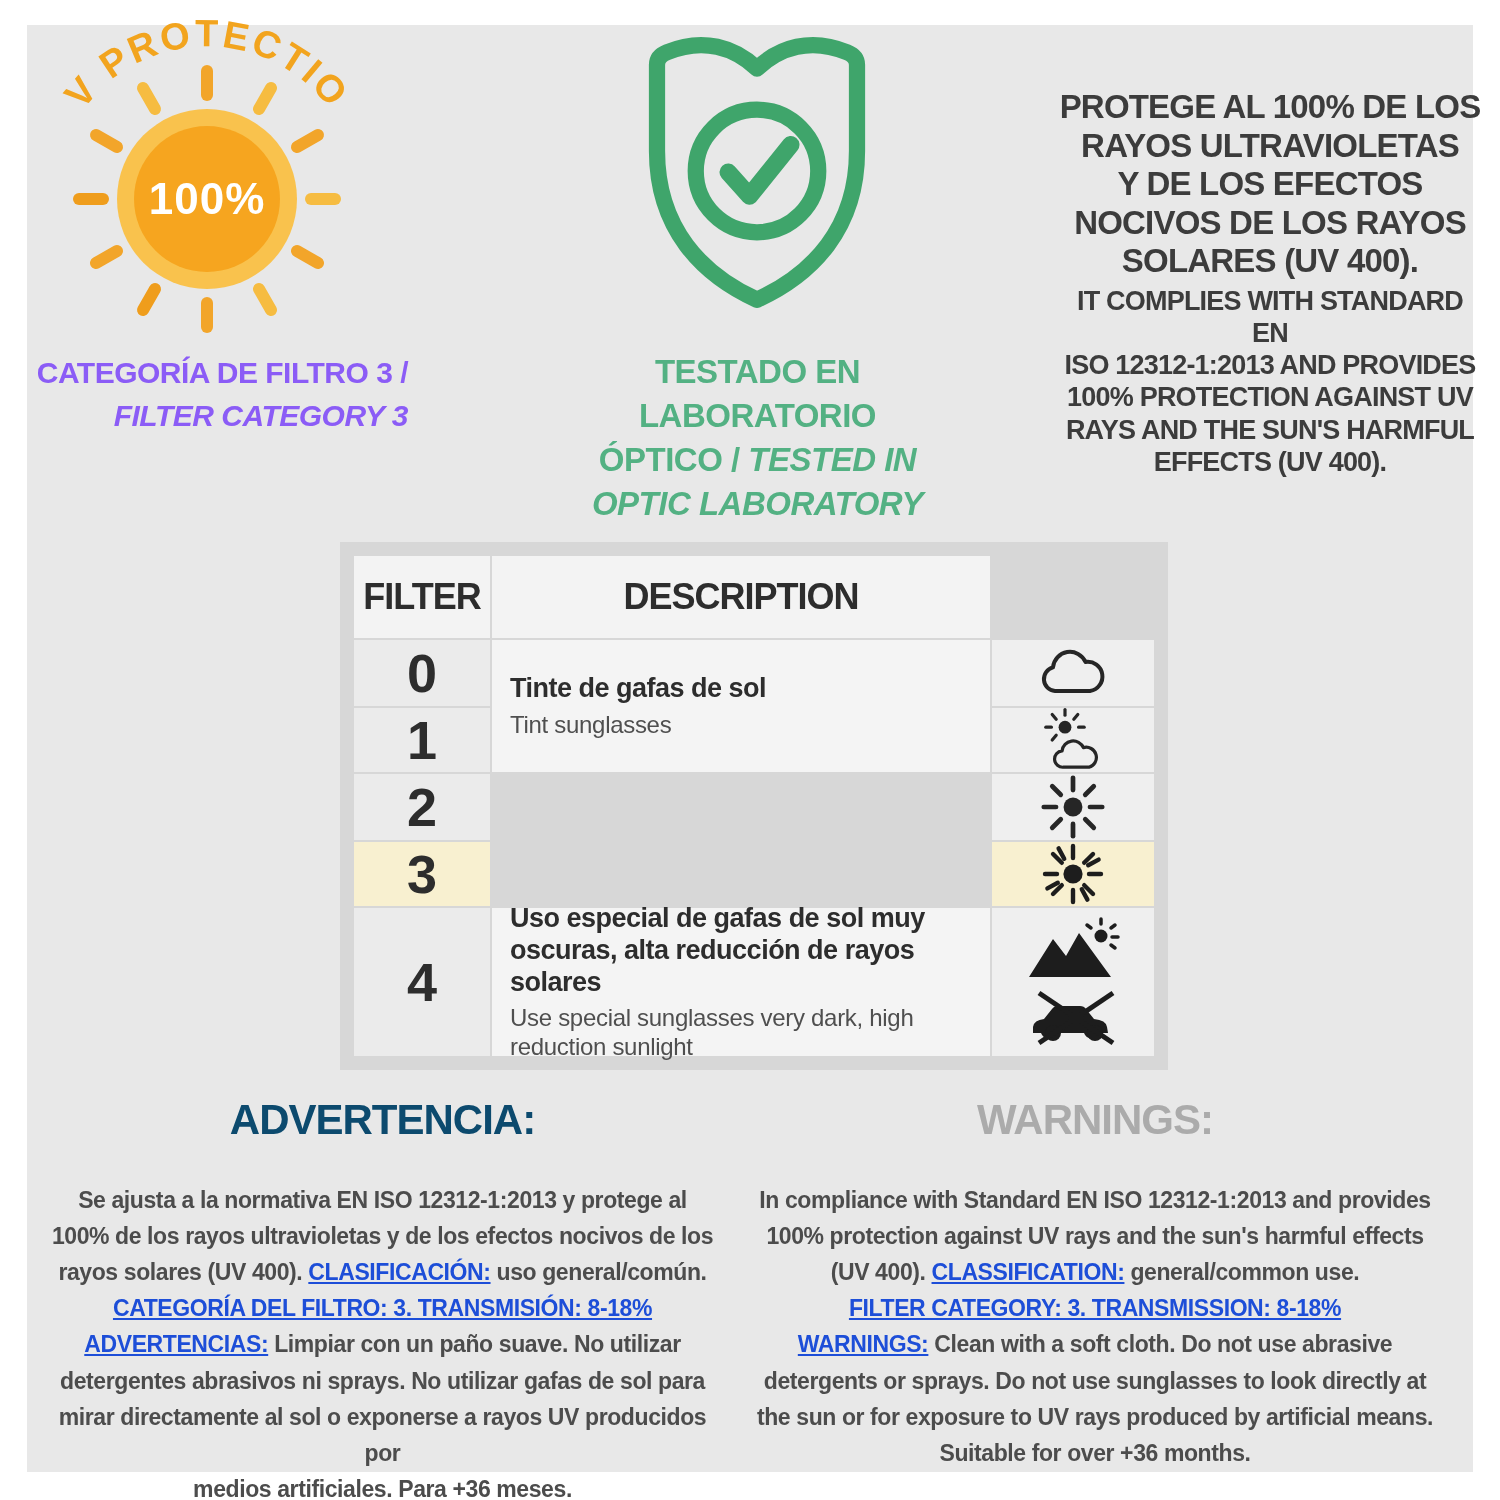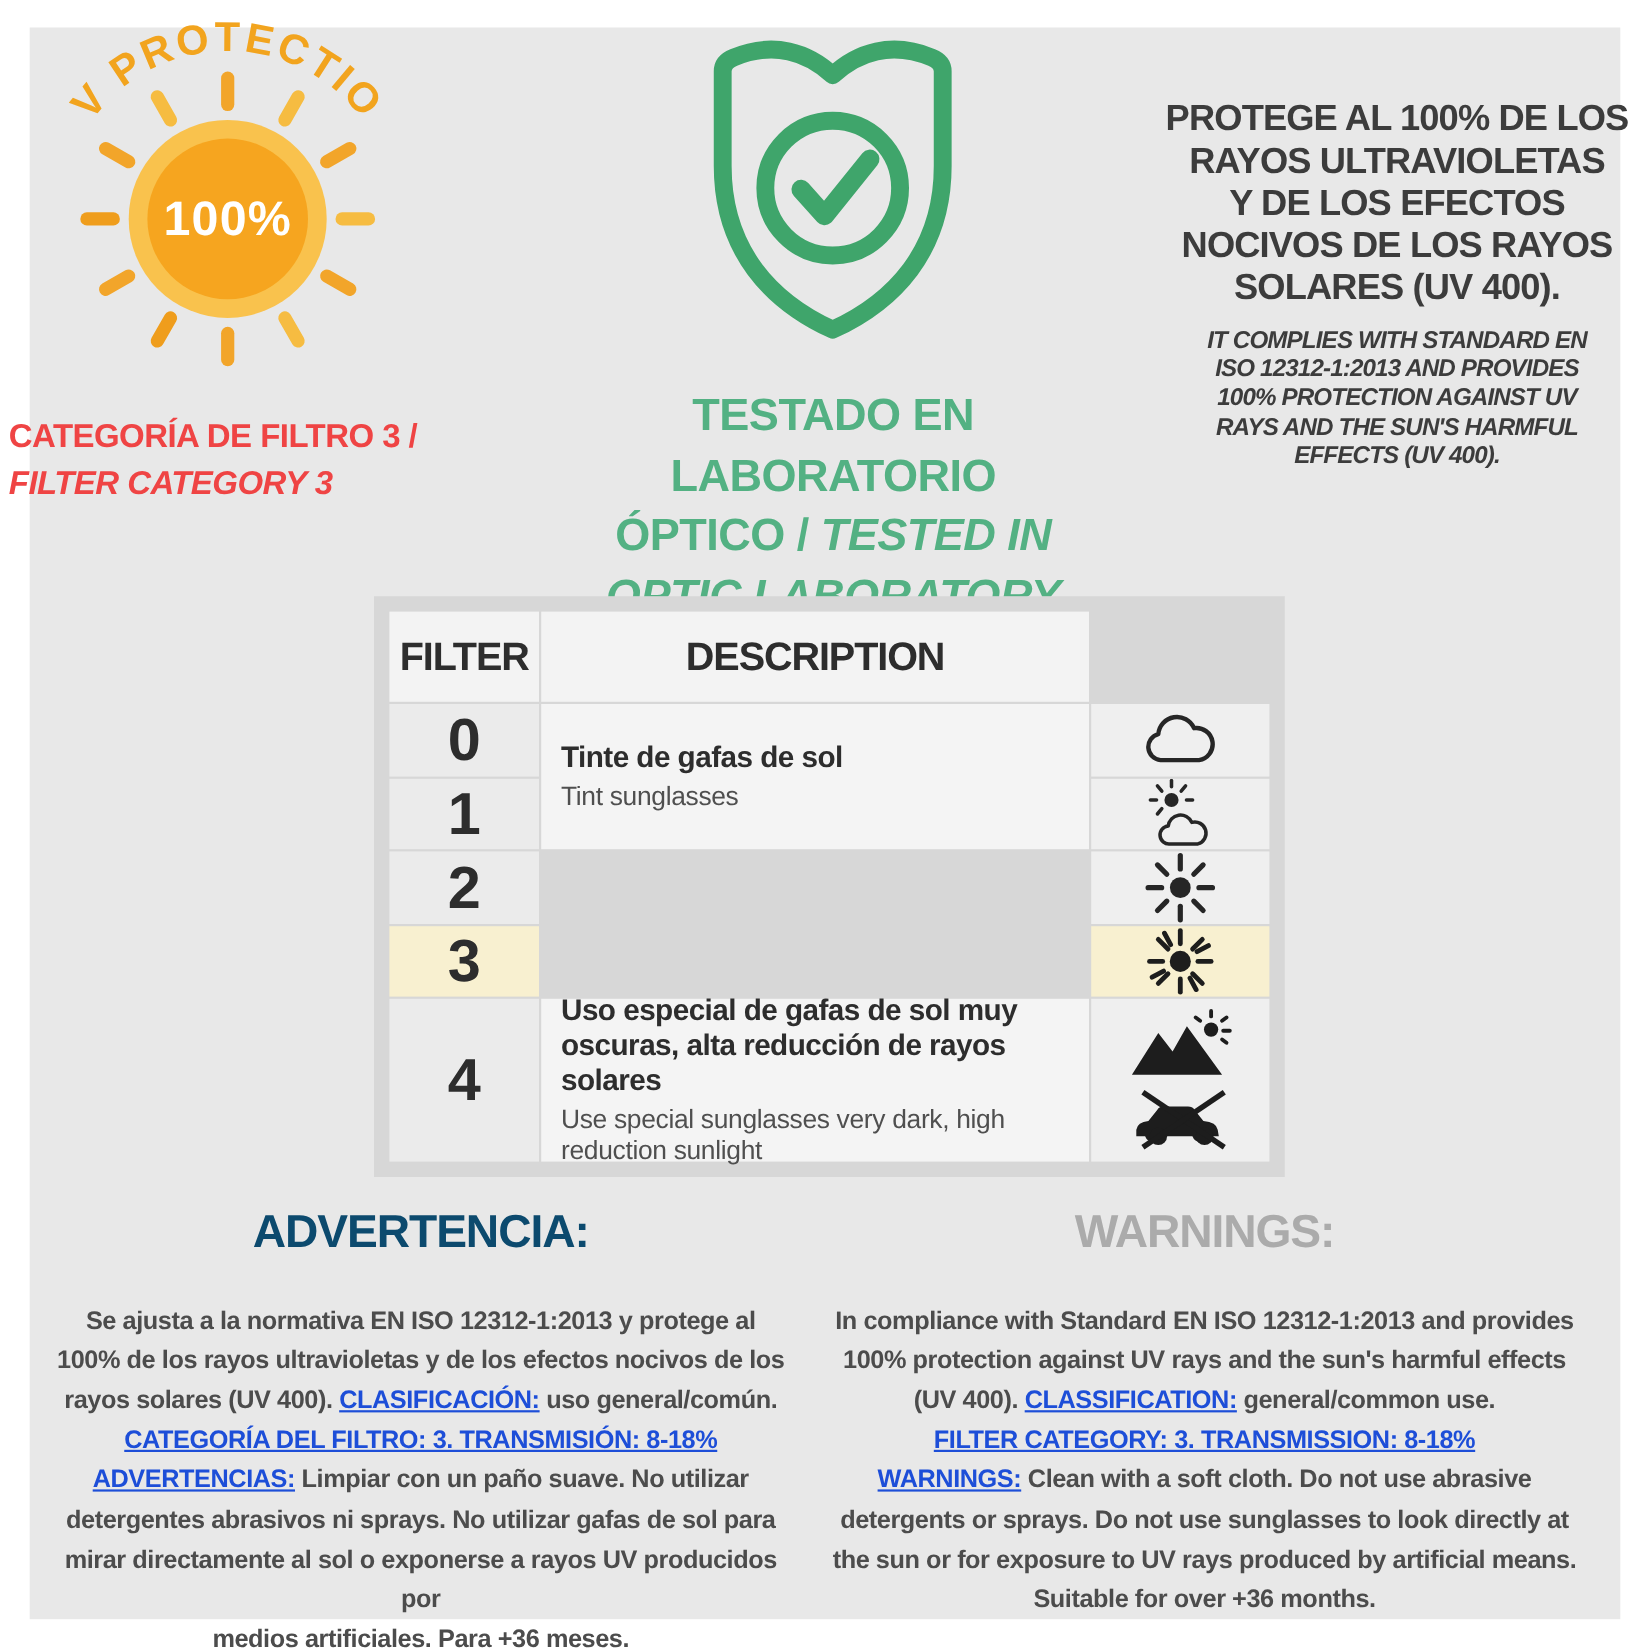--- a/index.html
+++ b/index.html
@@ -6,35 +6,35 @@
   .canvas{position:relative;width:1500px;height:1500px;background:#ffffff;overflow:hidden;
           font-family:"Liberation Sans", sans-serif;}
   .panel{position:absolute;left:27px;top:25px;width:1446px;height:1447px;background:#e8e8e8;}
 
   
   .uv-badge{position:absolute;left:32px;top:4px;width:350px;height:340px;}
   .uv-arc-text{font-family:"Liberation Sans",sans-serif;font-weight:bold;font-size:38px;
                letter-spacing:3px;fill:#f2a41e;}
   .uv-percent{font-family:"Liberation Sans",sans-serif;font-weight:bold;font-size:44px;
               fill:#ffffff;letter-spacing:1px;}
-  .uv-caption{position:absolute;left:8px;top:352px;width:400px;text-align:left;
-              color:#ef4444;font-weight:bold;font-size:30px;line-height:1.42;letter-spacing:-0.5px;margin-top:24px;}
+  .uv-caption{position:absolute;left:8px;top:352px;width:400px;text-align:right;
+              color:#8b5cf6;font-weight:bold;font-size:30px;line-height:1.42;letter-spacing:-0.5px;}
   .it{font-style:italic;}
 
   
   .shield{position:absolute;left:632px;top:16px;width:250px;height:300px;}
   .lab-caption{position:absolute;left:540px;top:350px;width:435px;text-align:center;
-               color:#53b183;font-weight:bold;font-size:41px;line-height:1.33;letter-spacing:-0.5px;}
+               color:#53b183;font-weight:bold;font-size:33px;line-height:1.33;letter-spacing:-0.5px;}
 
   
   .protect-note{position:absolute;left:1058px;top:88px;width:424px;text-align:center;
                 color:#3c3c3c;font-weight:bold;}
   .protect-es{font-size:33px;line-height:1.17;white-space:pre-line;letter-spacing:-0.8px;margin:0;}
-  .protect-en{font-size:22px;line-height:1.19;font-style:italic;white-space:pre-line;
-              letter-spacing:-0.8px;margin:15px 0 0 0;}
+  .protect-en{font-size:27px;line-height:1.19;white-space:pre-line;
+              letter-spacing:-0.8px;margin:4px 0 0 0;}
 
   
   .filter-table{position:absolute;left:340px;top:542px;display:grid;
                 grid-template-columns:136px 498px 162px;
                 grid-template-rows:82px 66px 64px 66px 64px 148px;
                 gap:2px;background:#d7d7d7;padding:14px;}
   .t-cell{display:flex;align-items:center;justify-content:center;background:#efefef;}
   .t-head{background:#f3f3f3;font-size:36px;font-weight:bold;color:#2d2d2d;letter-spacing:-1px;}
   .t-filter{background:#ebebeb;font-size:54px;font-weight:bold;color:#2d2d2d;}
   .t-desc{background:#f4f4f4;flex-direction:column;align-items:flex-start;justify-content:center;

